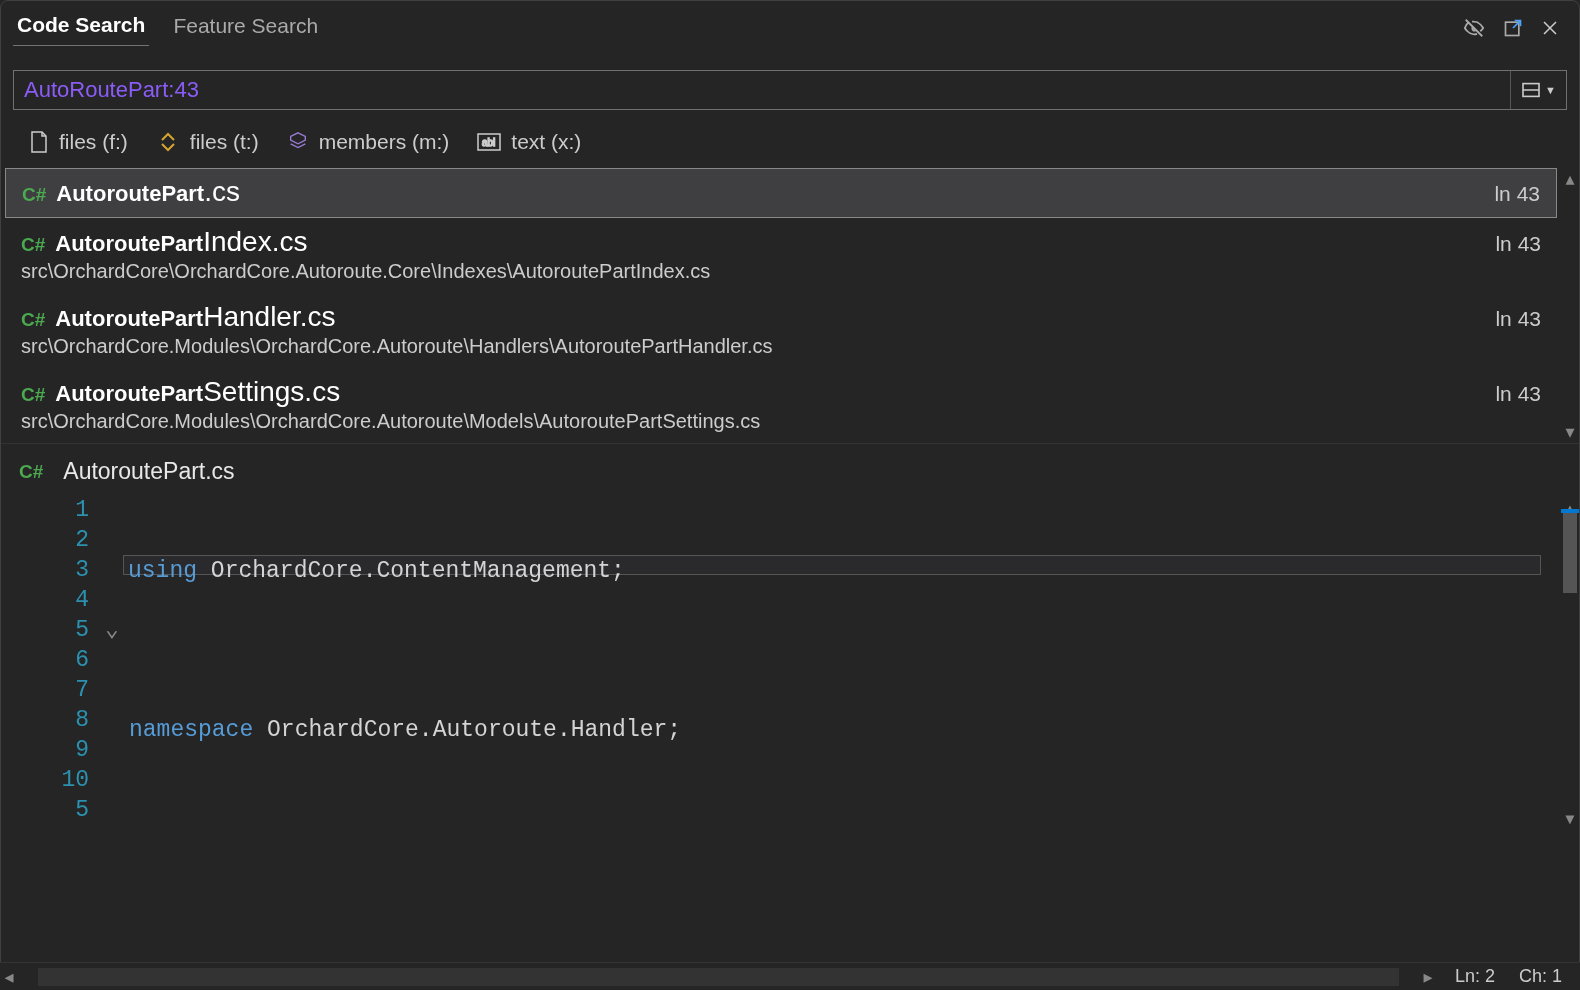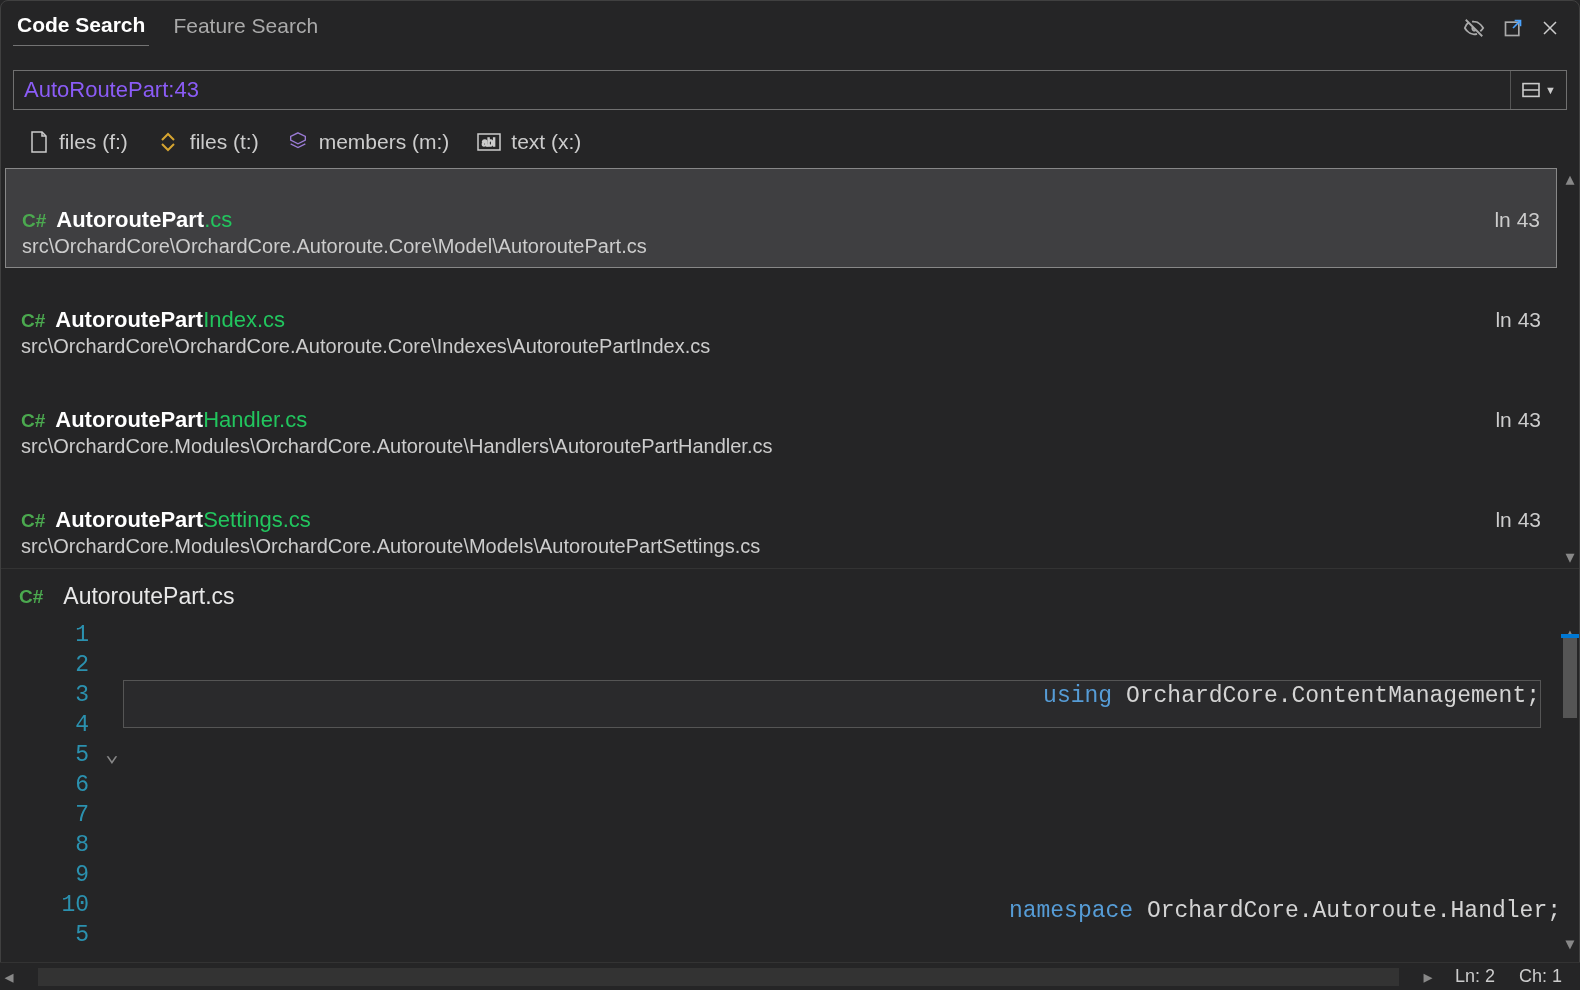--- a/index.html
+++ b/index.html
@@ -90,21 +90,21 @@
     display: flex;
     align-items: baseline;
   }
   .cs-badge {
     color: #4ba94f;
     font-weight: 600;
     font-size: 19px;
     margin-right: 10px;
   }
   .result-name-bold { font-weight: 700; color: #ffffff; font-size: 22px;}
-  .result-name-rest { color: #22c55e; font-size: 22px; margin-top: 31px;}
+  .result-name-rest { color: #ffffff; font-size: 28px;}
   .result-line { margin-left: auto; color: #cccccc; font-size: 21px;}
   .result-path { color: #cccccc; font-size: 20px; margin-top: 2px;}
   .preview-header {
     display: flex;
     align-items: center;
     padding: 14px 18px 10px 18px;
     border-top: 1px solid #333;
     gap: 10px;
     font-size: 23px;
     color: #e8e8e8;
@@ -131,21 +131,21 @@
     color: #888;
     user-select: none;
   }
   .fold-col div { height: 30px; display:flex; align-items:center; justify-content:center;}
   .code-lines {
     flex: 1;
     white-space: pre;
     color: #d4d4d4;
     position: relative;
   }
-  .code-lines .line { height: 48px; padding-left:4px; border-left: 2px solid transparent; text-align: right;}
+  .code-lines .line { height: 20px; padding-left:4px; border-left: 2px solid transparent;}
   .code-lines .line.hl { background: #2a2a2c; border: 1px solid #555; border-radius:0; margin-right:20px;}
   .kw-blue { color: #569cd6; }
   .status-bar {
     position: absolute;
     bottom: 0;
     left: 0;
     right: 0;
     height: 28px;
     background: #252526;
     border-top: 1px solid #333;
@@ -261,21 +261,20 @@
 
 <div class="outer-results">
   <div class="res-wrap" id="results-host">
       <div class="result-item selected">
         <div class="result-title-row">
           <span class="cs-badge">C#</span>
           <span class="result-name-bold">AutoroutePart</span>
           <span class="result-name-rest">.cs</span>
           <span class="result-line">ln 43</span>
         </div>
-        <div class="result-path">src\OrchardCore\OrchardCore.Autoroute.Core\Model\AutoroutePart.cs</div>
       </div>
       <div class="result-item">
         <div class="result-title-row">
           <span class="cs-badge">C#</span>
           <span class="result-name-bold">AutoroutePart</span>
           <span class="result-name-rest">Index.cs</span>
           <span class="result-line">ln 43</span>
         </div>
         <div class="result-path">src\OrchardCore\OrchardCore.Autoroute.Core\Indexes\AutoroutePartIndex.cs</div>
       </div>

